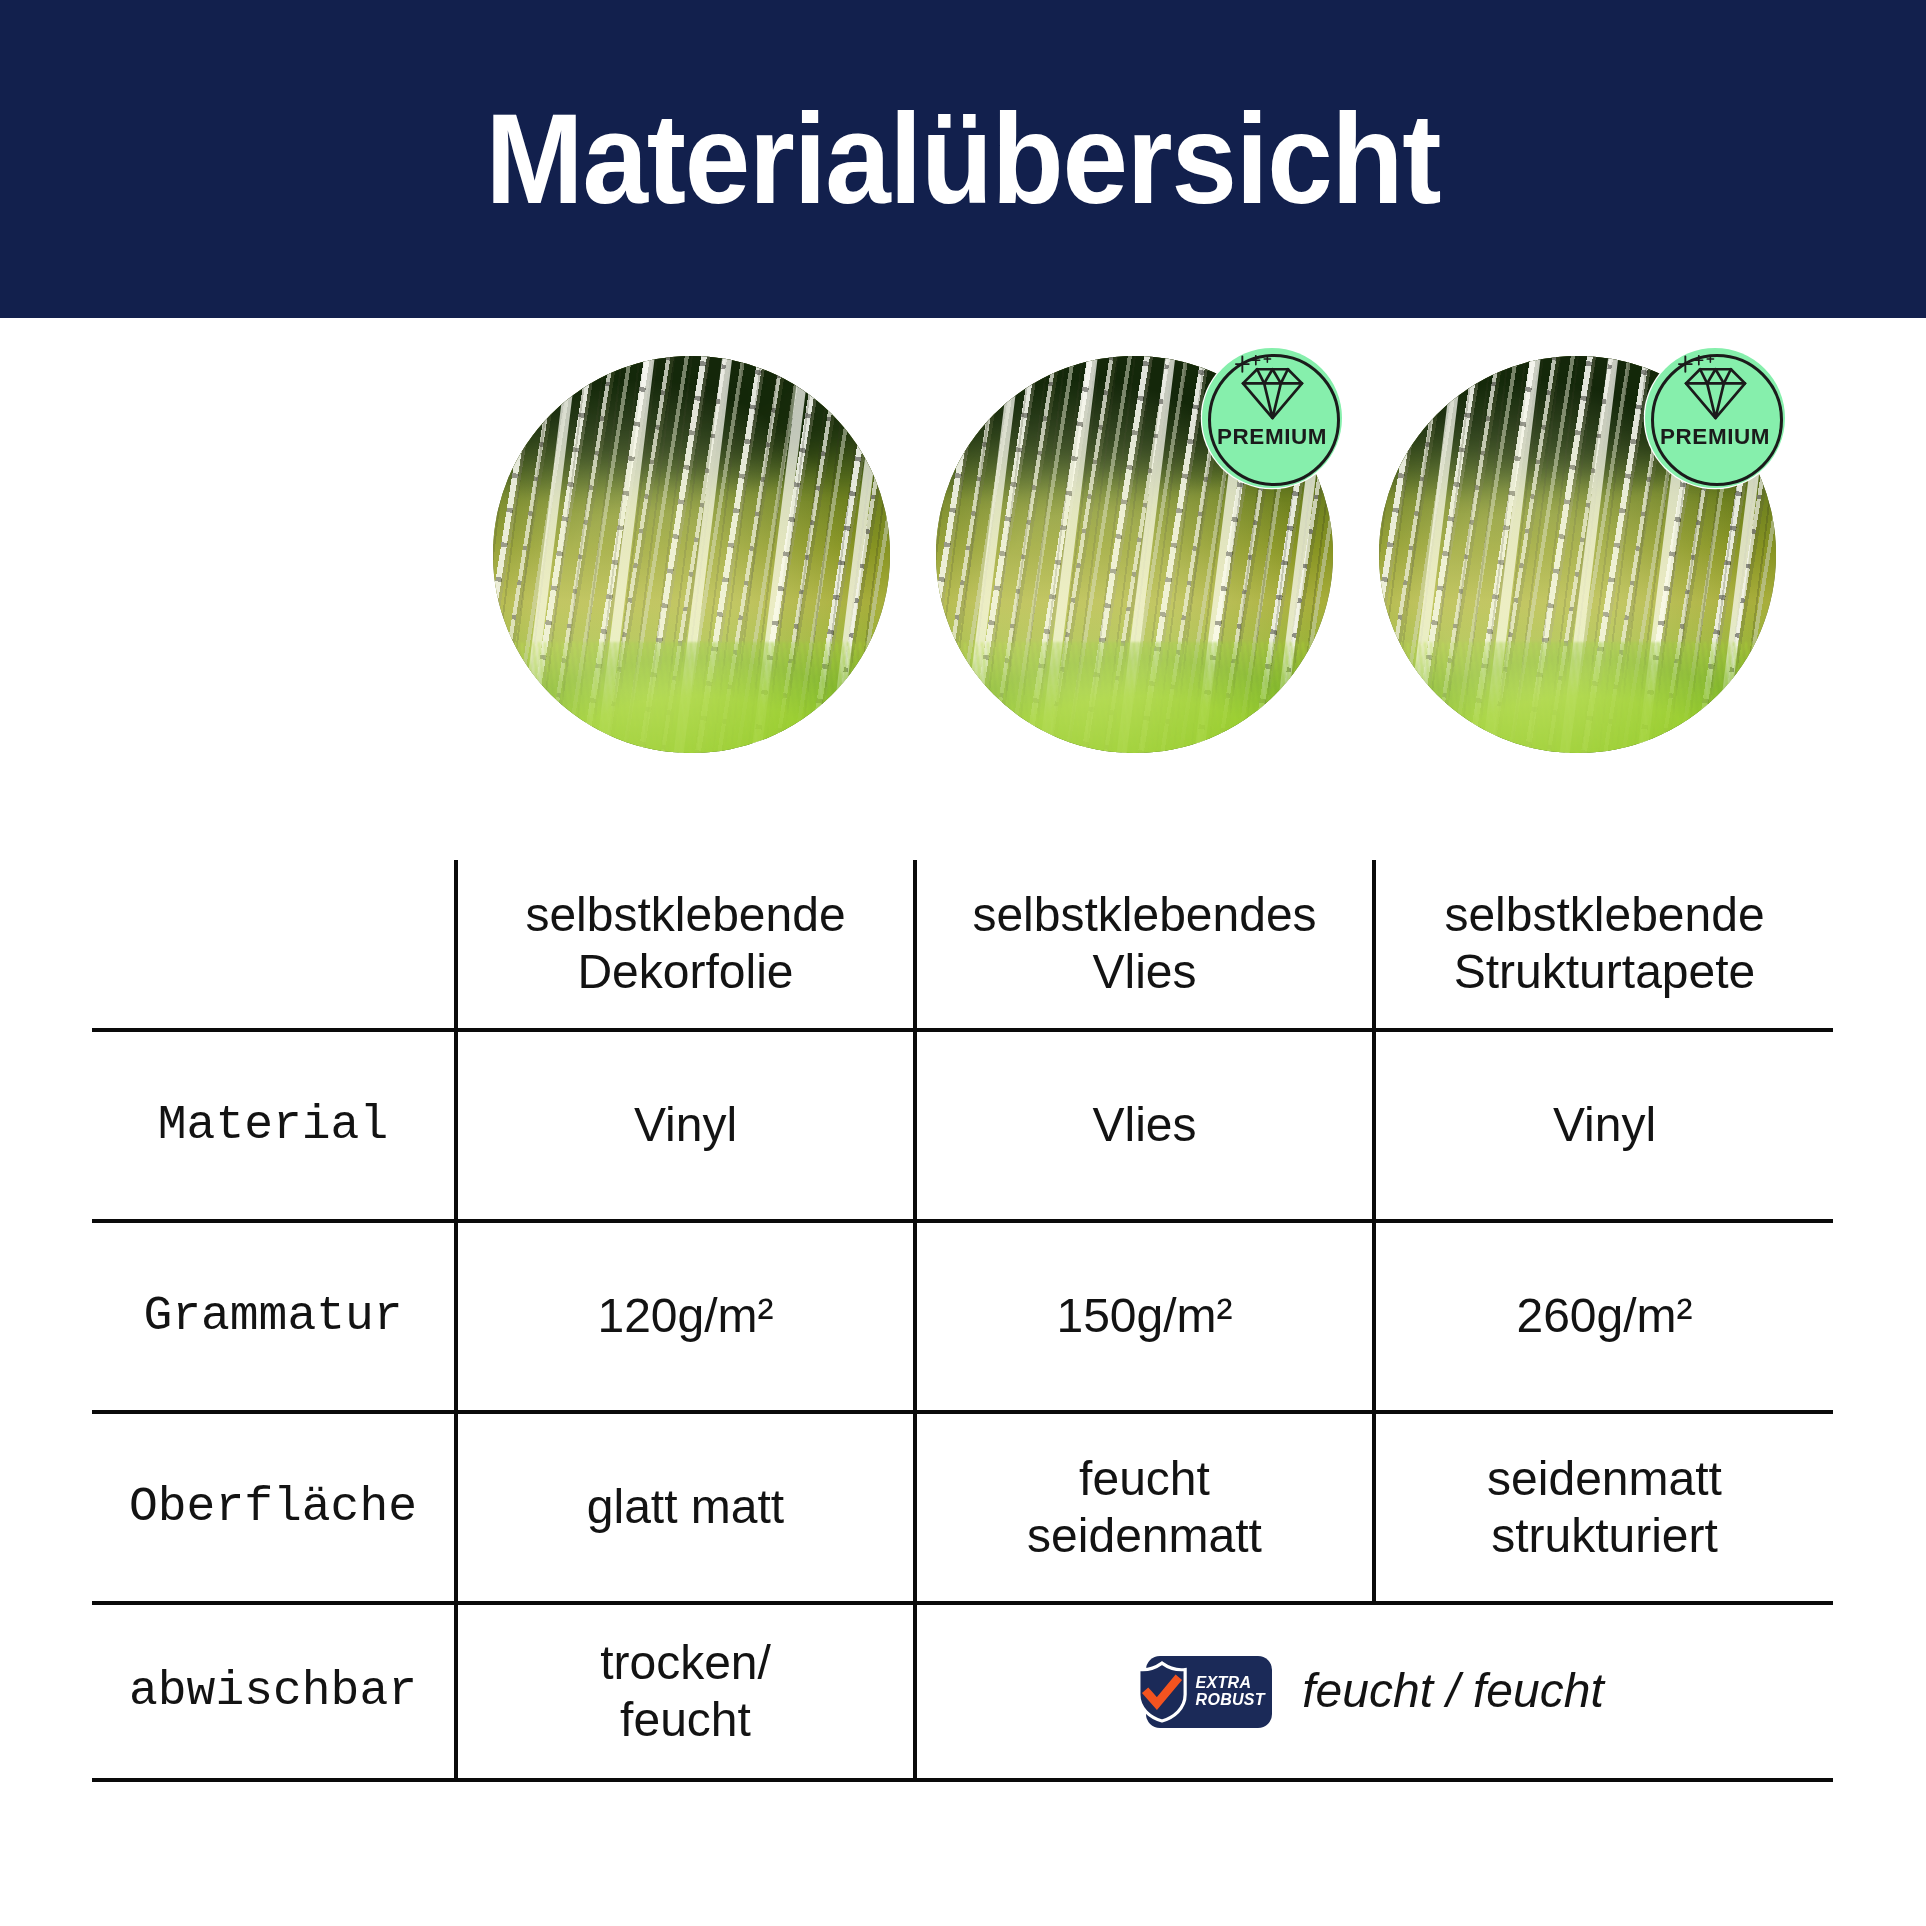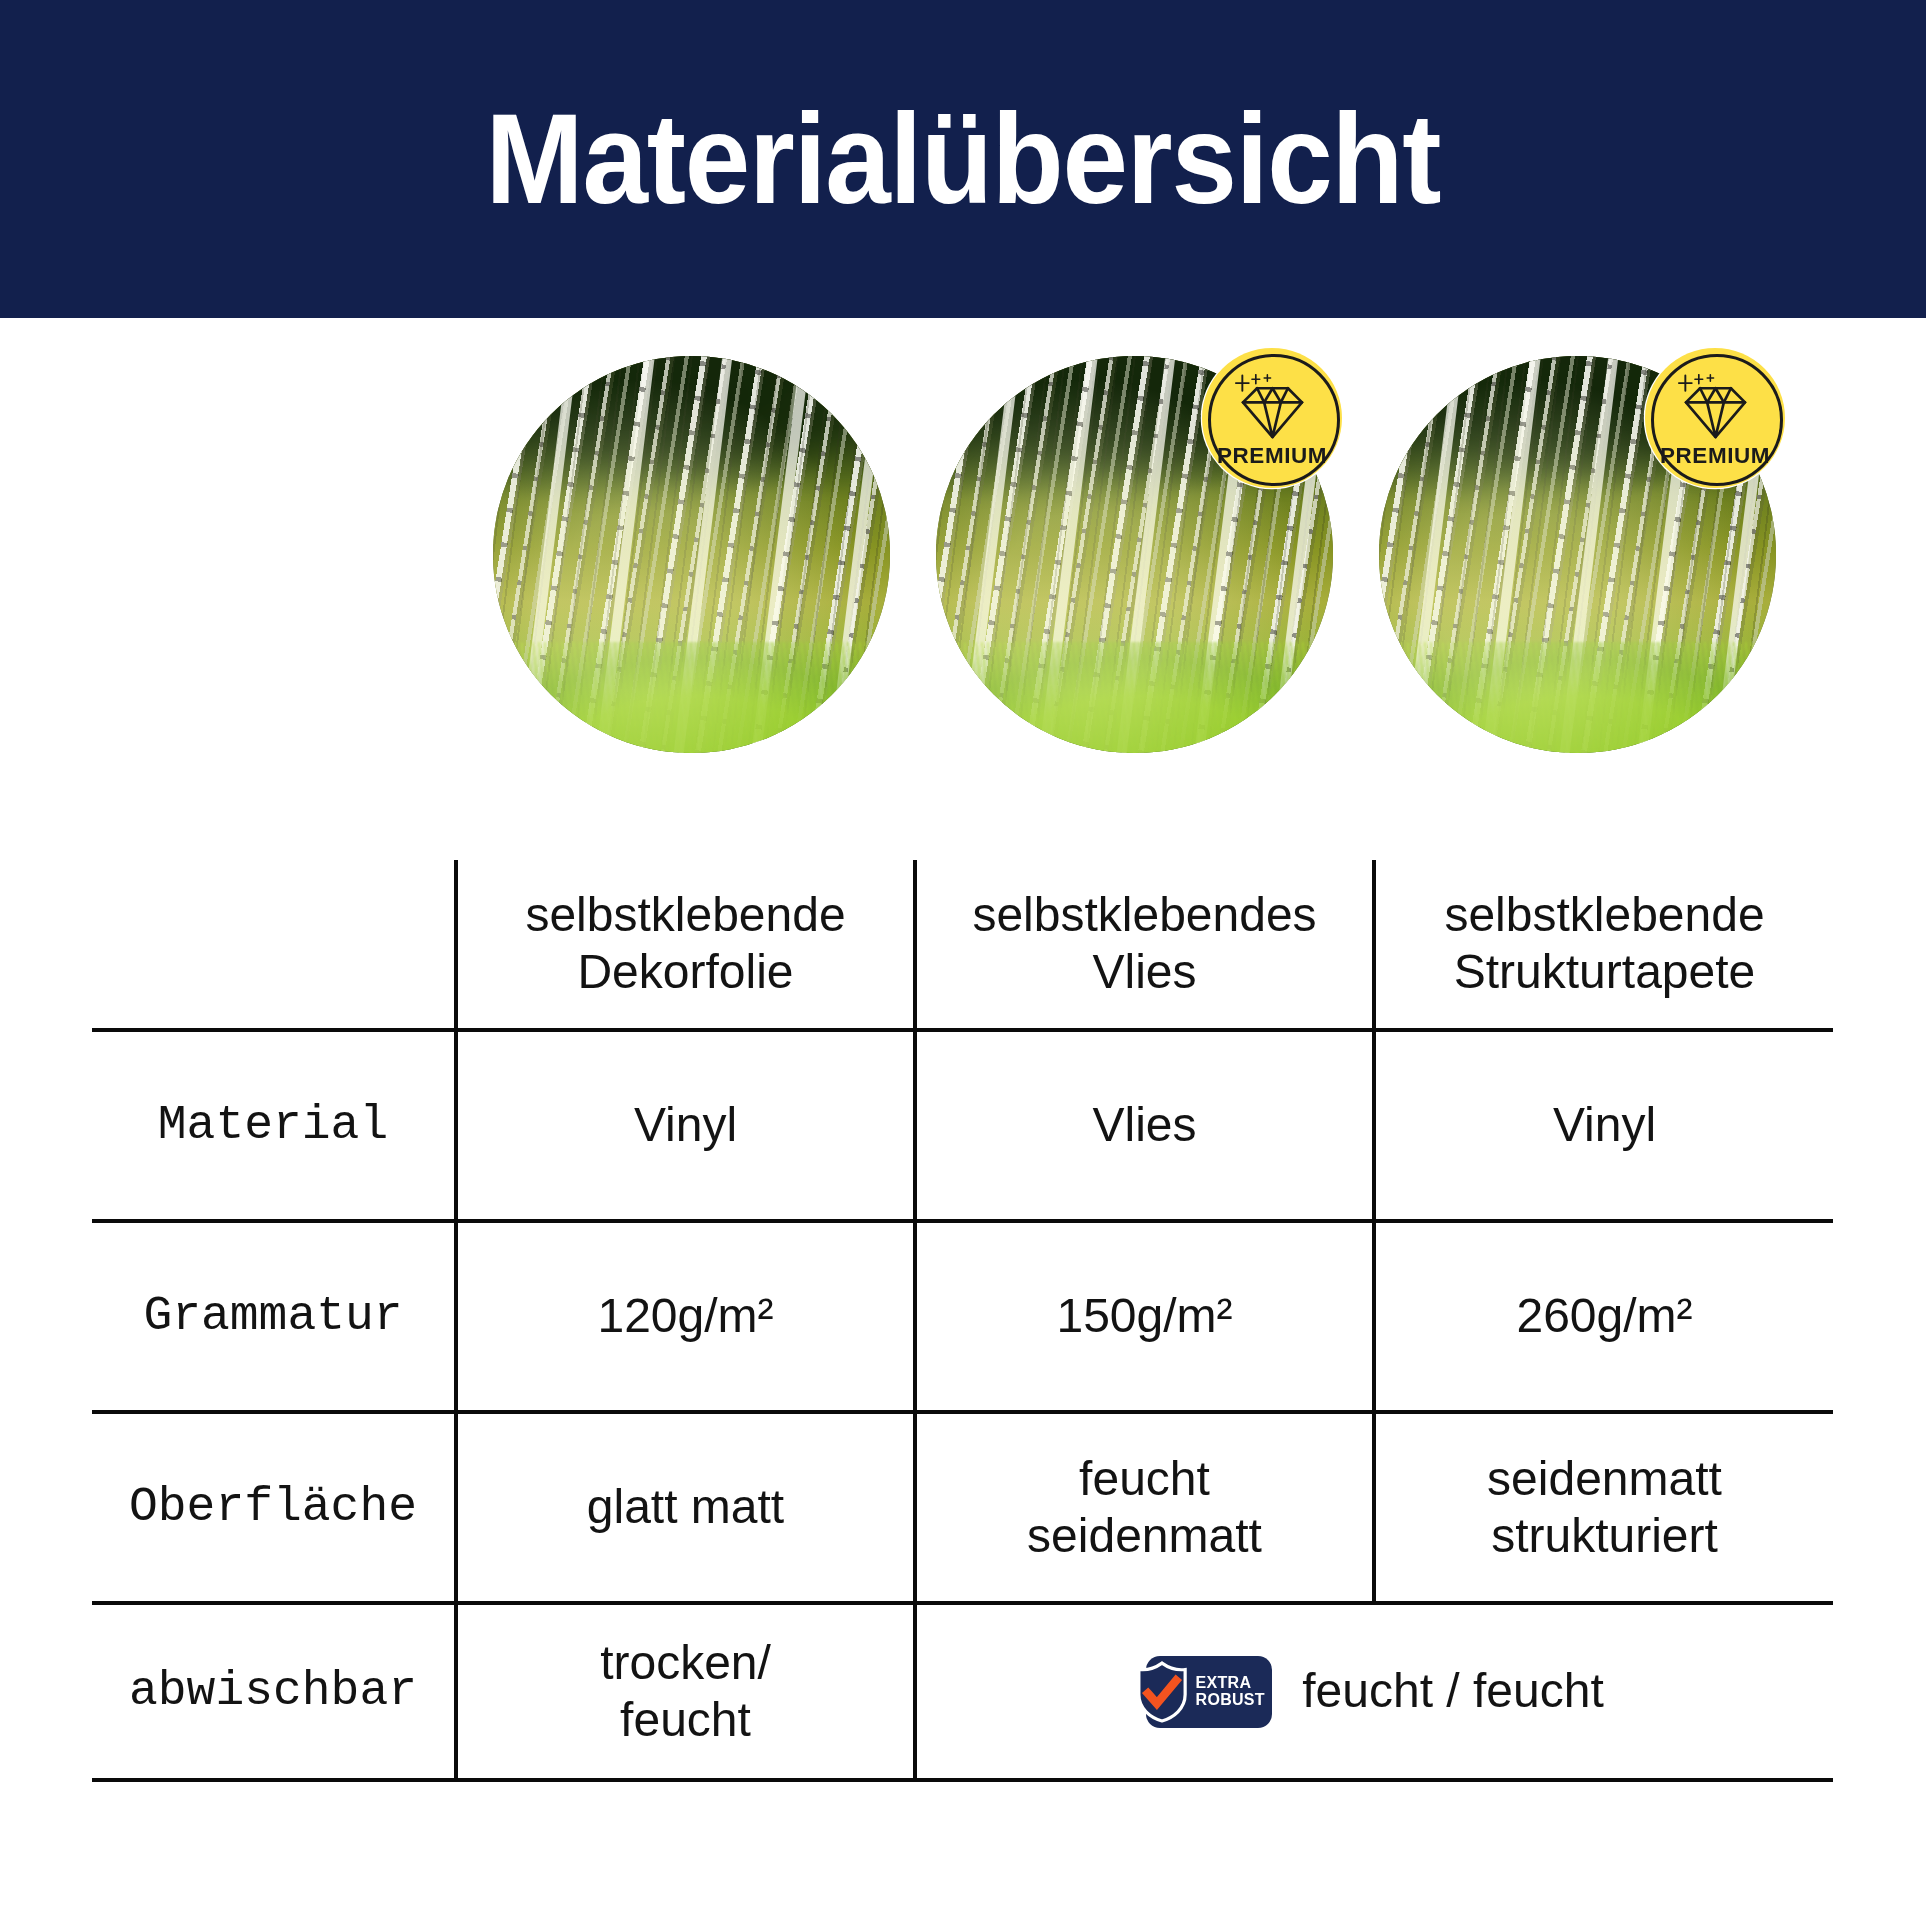--- a/index.html
+++ b/index.html
@@ -115,22 +115,22 @@
   }
   .photo .light{
     position:absolute;inset:0;
     background:radial-gradient(ellipse at 38% 62%, rgba(255,255,190,.30) 0 26%, transparent 64%);
   }
 
   
   .premium{
     position:absolute;right:-9px;top:-7.7px;
     width:140px;height:140px;border-radius:50%;
-    background:#fde047;
-    display:flex;flex-direction:column;align-items:center;justify-content:center;
+    background:#86efac;
+    display:flex;flex-direction:column;align-items:center;
     box-shadow:0 0 0 1.3px #ffffff;
   }
   .premium .ring{
     position:absolute;left:5.8px;top:5.8px;width:126px;height:126px;
     border:3.2px solid #1b1b1b;border-radius:50%;
   }
   .premium .gem{position:relative;width:77px;height:67px;margin-top:6.4px;}
   .premium .gem svg{display:block;width:77px;height:67px;}
   .premium .ptext{
     position:relative;
@@ -168,21 +168,21 @@
   .tbl td.label{text-align:center;font-family:Liberation Mono, monospace;}
   
   .tbl td.vl{border-left:4.5px solid #0a0a0a;}
   
   .tbl tr.sep-top td{border-top:4.5px solid #0a0a0a;}
   .tbl tr.sep-bottom td{border-bottom:4.5px solid #0a0a0a;}
 
   .cell-two{display:block;}
 
   .robust-cell{
-    display:flex;align-items:center;justify-content:center;gap:30px;
+    display:flex;align-items:center;justify-content:center;gap:30px;font-style:italic;
   }
   .robust-badge{
     flex:0 0 auto;
     width:126px;height:72px;border-radius:14px;
     background:#1b2a58;
     position:relative;
     display:flex;align-items:center;justify-content:flex-end;
     padding-right:7.7px;box-sizing:border-box;
   }
   .robust-badge .shield{

